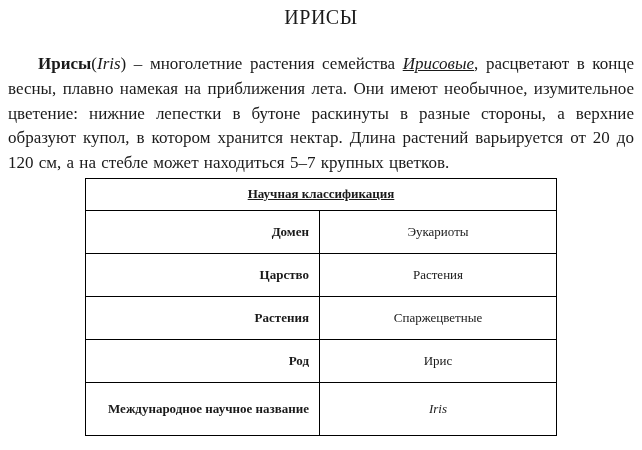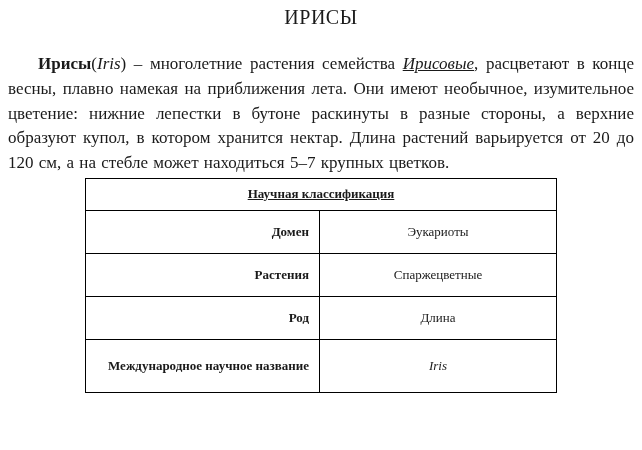--- a/index.html
+++ b/index.html
@@ -86,26 +86,30 @@
           <span class="th-text">Научная классификация</span>
         </th>
       </tr>
     </thead>
     <tbody id="table-body">
         <tr>
           <td class="label-cell">Домен</td>
           <td class="value-cell">Эукариоты</td>
         </tr>
         <tr>
+          <td class="label-cell">Царство</td>
+          <td class="value-cell">Растения</td>
+        </tr>
+        <tr>
           <td class="label-cell">Растения</td>
           <td class="value-cell">Спаржецветные</td>
         </tr>
         <tr>
           <td class="label-cell">Род</td>
-          <td class="value-cell">Длина</td>
+          <td class="value-cell">Ирис</td>
         </tr>
         <tr>
           <td class="label-cell">Международное научное название</td>
           <td class="value-cell i">Iris</td>
         </tr>
       </tbody>
   </table>
 </div>
 
 </body></html>

